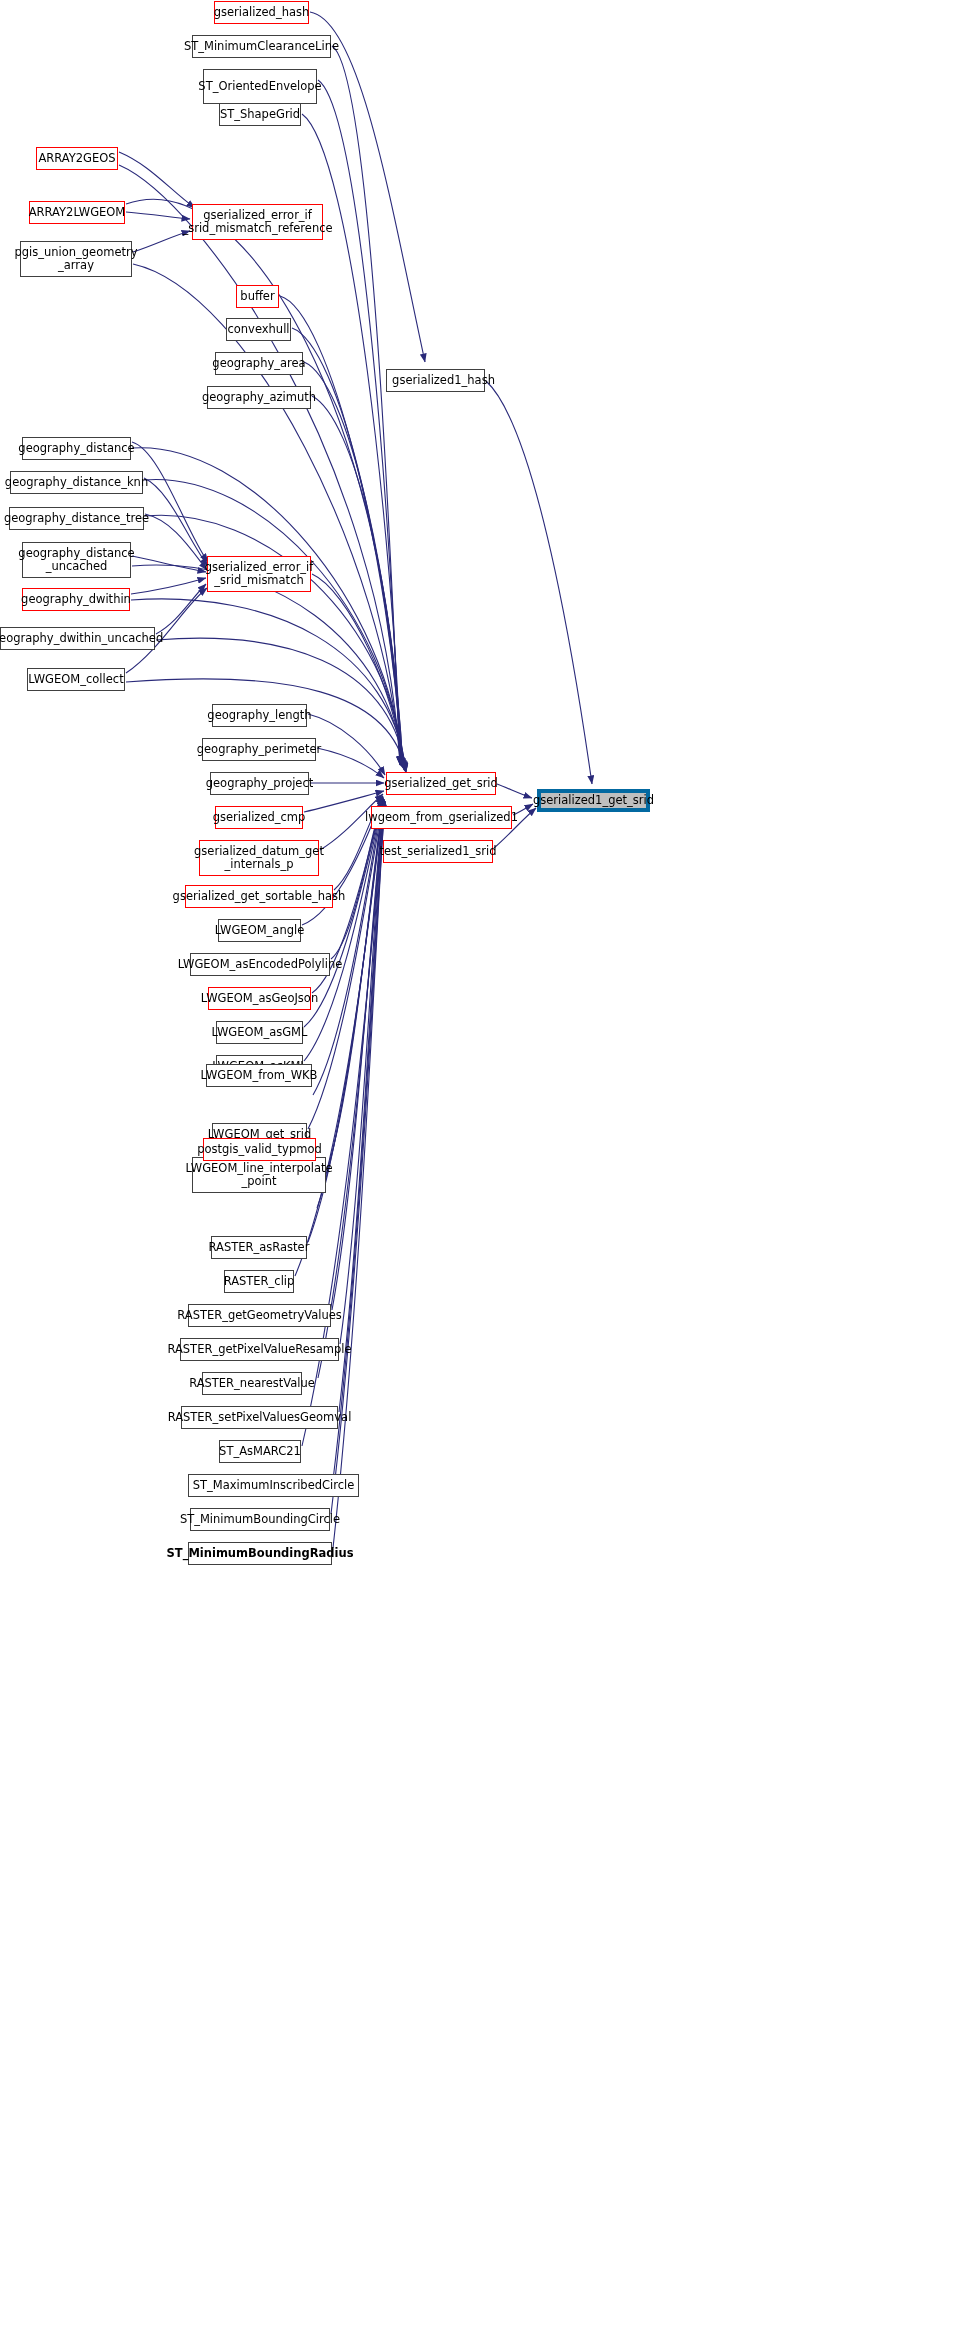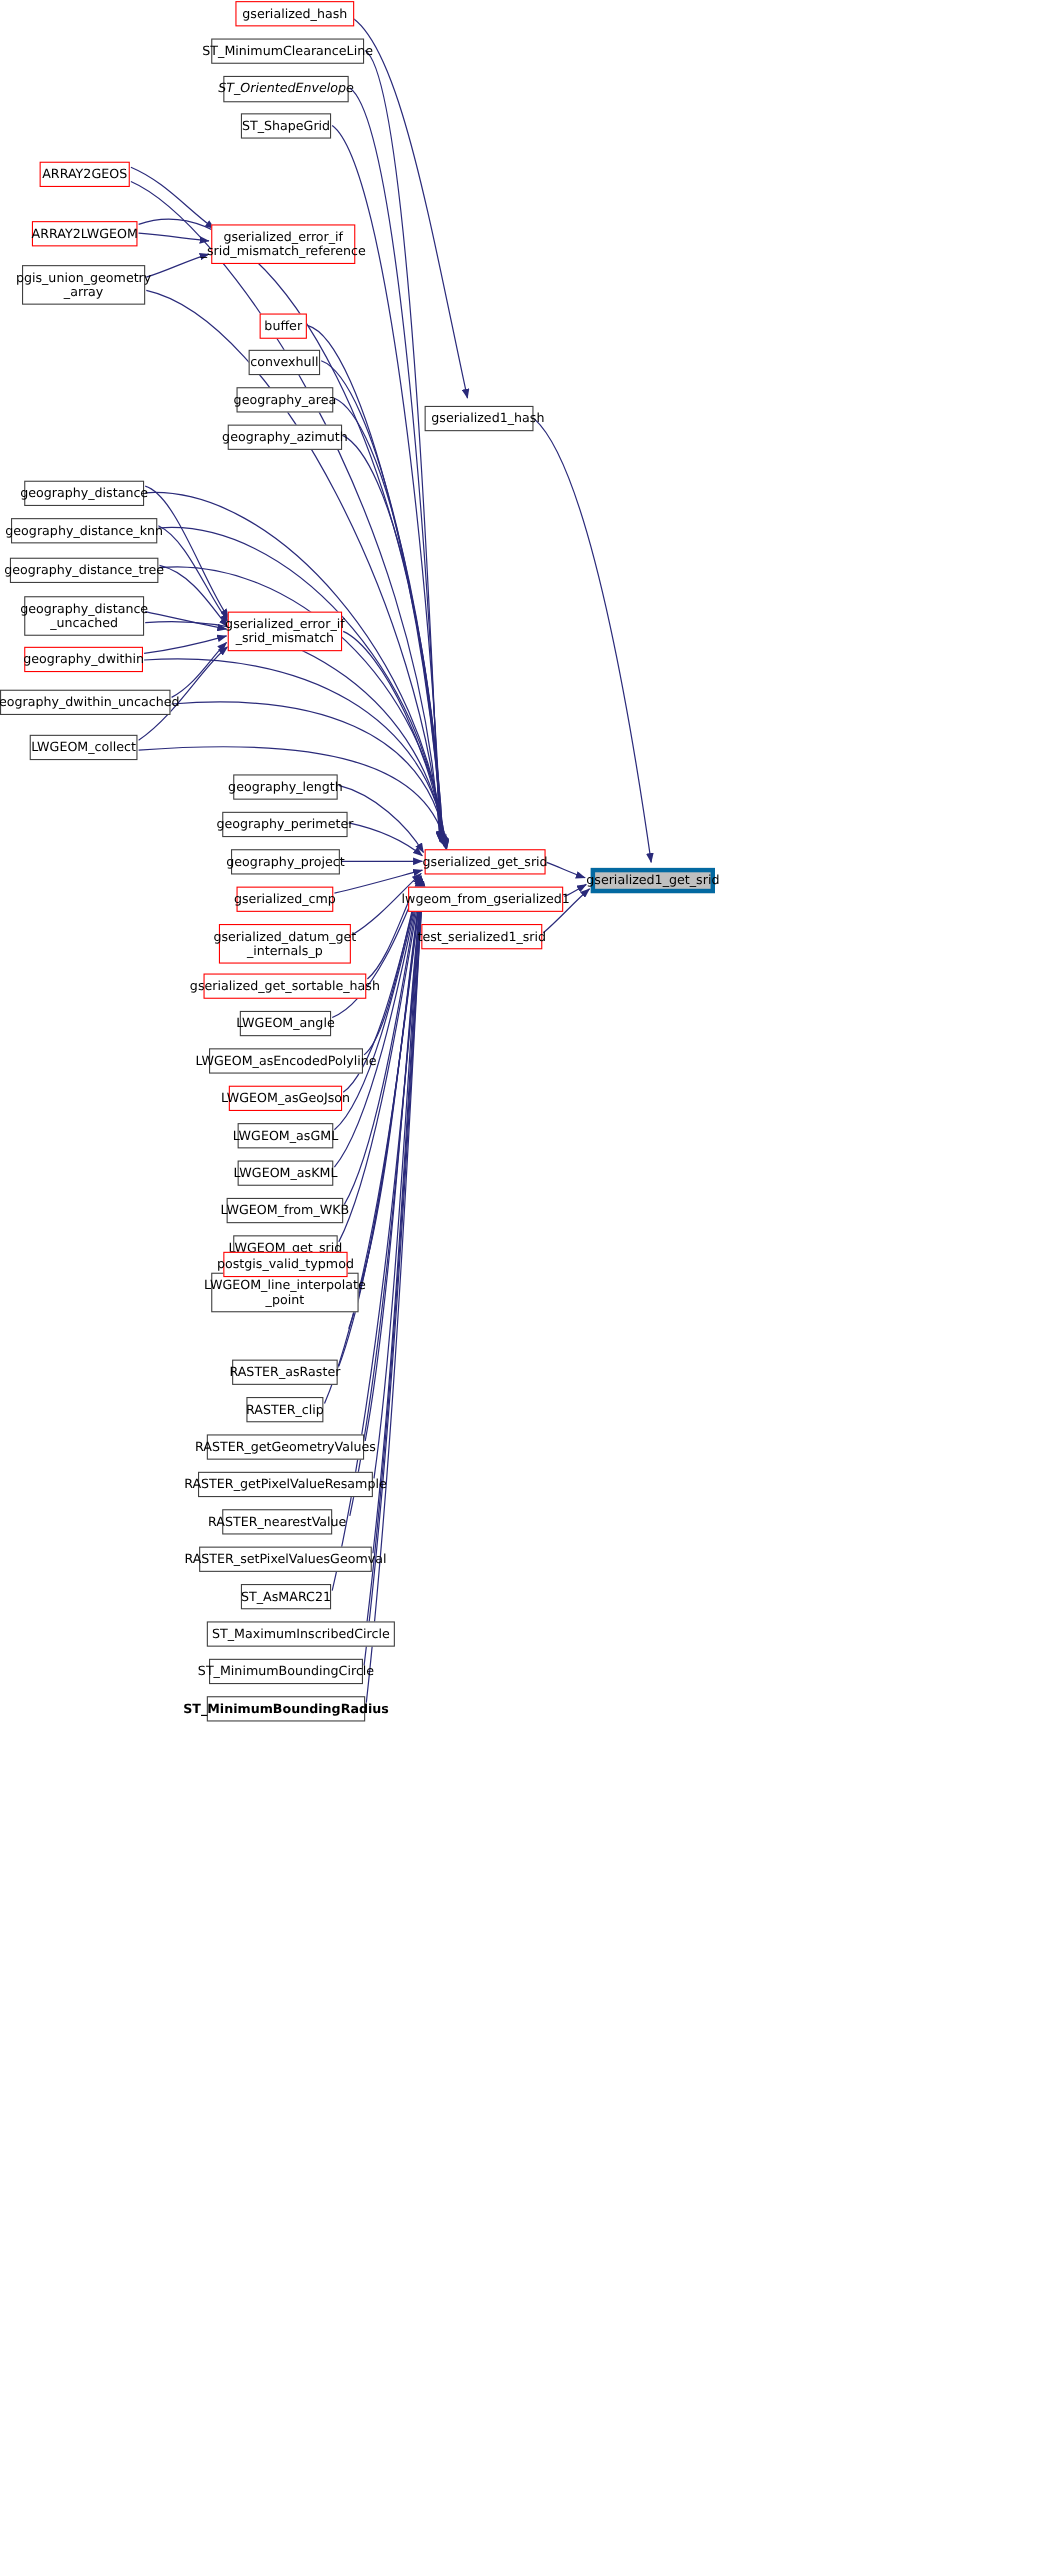--- a/index.html
+++ b/index.html
@@ -79,23 +79,23 @@
         <path d="M 333,1480 C 362,1245 377,876 385,801" fill="none" stroke="#2a2a7a" stroke-width="1.1" marker-end="url(#arrow)"></path>
         <path d="M 331,1514 C 362,1260 378,878 385,802" fill="none" stroke="#2a2a7a" stroke-width="1.1" marker-end="url(#arrow)"></path>
         <path d="M 333,1548 C 363,1275 378,880 385,802" fill="none" stroke="#2a2a7a" stroke-width="1.1" marker-end="url(#arrow)"></path>
         <path d="M 497,784 C 510,789 520,794 532,798" fill="none" stroke="#2a2a7a" stroke-width="1.1" marker-end="url(#arrow)"></path>
         <path d="M 513,815 C 520,812 526,808 533,804" fill="none" stroke="#2a2a7a" stroke-width="1.1" marker-end="url(#arrow)"></path>
         <path d="M 494,848 C 510,834 522,820 536,808" fill="none" stroke="#2a2a7a" stroke-width="1.1" marker-end="url(#arrow)"></path>
         <path d="M 486,381 C 540,430 580,700 592,784" fill="none" stroke="#2a2a7a" stroke-width="1.1" marker-end="url(#arrow)"></path>
       </g>
   </svg>
   <div id="node-layer">
-      <div class="node red" style="left: 214px; top: 1px; width: 108px; height: 23px;">gserialized_hash</div>
+      <div class="node red" style="left: 214px; top: 1px; width: 95px; height: 23px;">gserialized_hash</div>
       <div class="node black" style="left: 192px; top: 35px; width: 139px; height: 23px;">ST_MinimumClearanceLine</div>
-      <div class="node black" style="left: 203px; top: 69px; width: 114px; height: 24px; font-style: italic;">ST_OrientedEnvelope</div>
+      <div class="node black" style="left: 203px; top: 69px; width: 114px; height: 35px;">ST_OrientedEnvelope</div>
       <div class="node black" style="left: 219px; top: 103px; width: 82px; height: 23px;">ST_ShapeGrid</div>
       <div class="node red" style="left: 36px; top: 147px; width: 82px; height: 23px;">ARRAY2GEOS</div>
       <div class="node red" style="left: 29px; top: 201px; width: 96px; height: 23px;">ARRAY2LWGEOM</div>
       <div class="node red" style="left: 192px; top: 204px; width: 131px; height: 36px;">gserialized_error_if
 _srid_mismatch_reference</div>
       <div class="node black" style="left: 20px; top: 241px; width: 112px; height: 36px;">pgis_union_geometry
 _array</div>
       <div class="node red" style="left: 236px; top: 285px; width: 43px; height: 23px;">buffer</div>
       <div class="node black" style="left: 226px; top: 318px; width: 65px; height: 23px;">convexhull</div>
       <div class="node black" style="left: 215px; top: 352px; width: 88px; height: 23px;">geography_area</div>
@@ -120,21 +120,21 @@
       <div class="node red" style="left: 371px; top: 806px; width: 141px; height: 23px;">lwgeom_from_gserialized1</div>
       <div class="node red" style="left: 199px; top: 840px; width: 120px; height: 36px;">gserialized_datum_get
 _internals_p</div>
       <div class="node red" style="left: 383px; top: 840px; width: 110px; height: 23px;">test_serialized1_srid</div>
       <div class="node red" style="left: 185px; top: 885px; width: 148px; height: 23px;">gserialized_get_sortable_hash</div>
       <div class="node black" style="left: 218px; top: 919px; width: 83px; height: 23px;">LWGEOM_angle</div>
       <div class="node black" style="left: 190px; top: 953px; width: 140px; height: 23px;">LWGEOM_asEncodedPolyline</div>
       <div class="node red" style="left: 208px; top: 987px; width: 103px; height: 23px;">LWGEOM_asGeoJson</div>
       <div class="node black" style="left: 216px; top: 1021px; width: 87px; height: 23px;">LWGEOM_asGML</div>
       <div class="node black" style="left: 216px; top: 1055px; width: 87px; height: 23px;">LWGEOM_asKML</div>
-      <div class="node black" style="left: 206px; top: 1089px; width: 106px; height: 23px;">LWGEOM_from_WKB</div>
+      <div class="node black" style="left: 206px; top: 1064px; width: 106px; height: 23px;">LWGEOM_from_WKB</div>
       <div class="node black" style="left: 212px; top: 1123px; width: 95px; height: 23px;">LWGEOM_get_srid</div>
       <div class="node black" style="left: 192px; top: 1157px; width: 134px; height: 36px;">LWGEOM_line_interpolate
 _point</div>
       <div class="node red" style="left: 203px; top: 1138px; width: 113px; height: 23px;">postgis_valid_typmod</div>
       <div class="node black" style="left: 211px; top: 1236px; width: 96px; height: 23px; text-align: right;">RASTER_asRaster</div>
       <div class="node black" style="left: 224px; top: 1270px; width: 70px; height: 23px;">RASTER_clip</div>
       <div class="node black" style="left: 188px; top: 1304px; width: 143px; height: 23px;">RASTER_getGeometryValues</div>
       <div class="node black" style="left: 180px; top: 1338px; width: 159px; height: 23px;">RASTER_getPixelValueResample</div>
       <div class="node black" style="left: 202px; top: 1372px; width: 100px; height: 23px;">RASTER_nearestValue</div>
       <div class="node black" style="left: 181px; top: 1406px; width: 157px; height: 23px;">RASTER_setPixelValuesGeomval</div>

